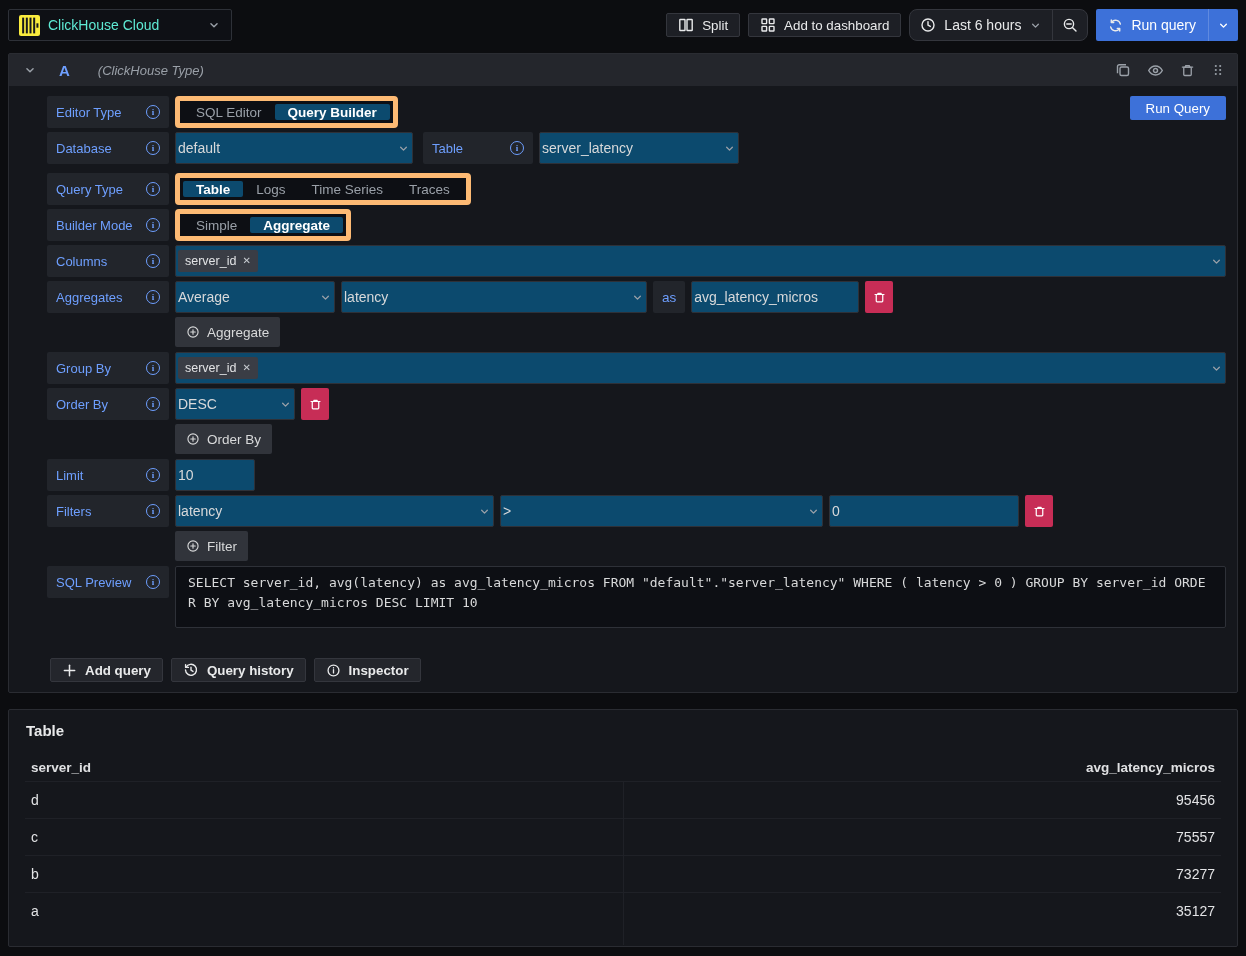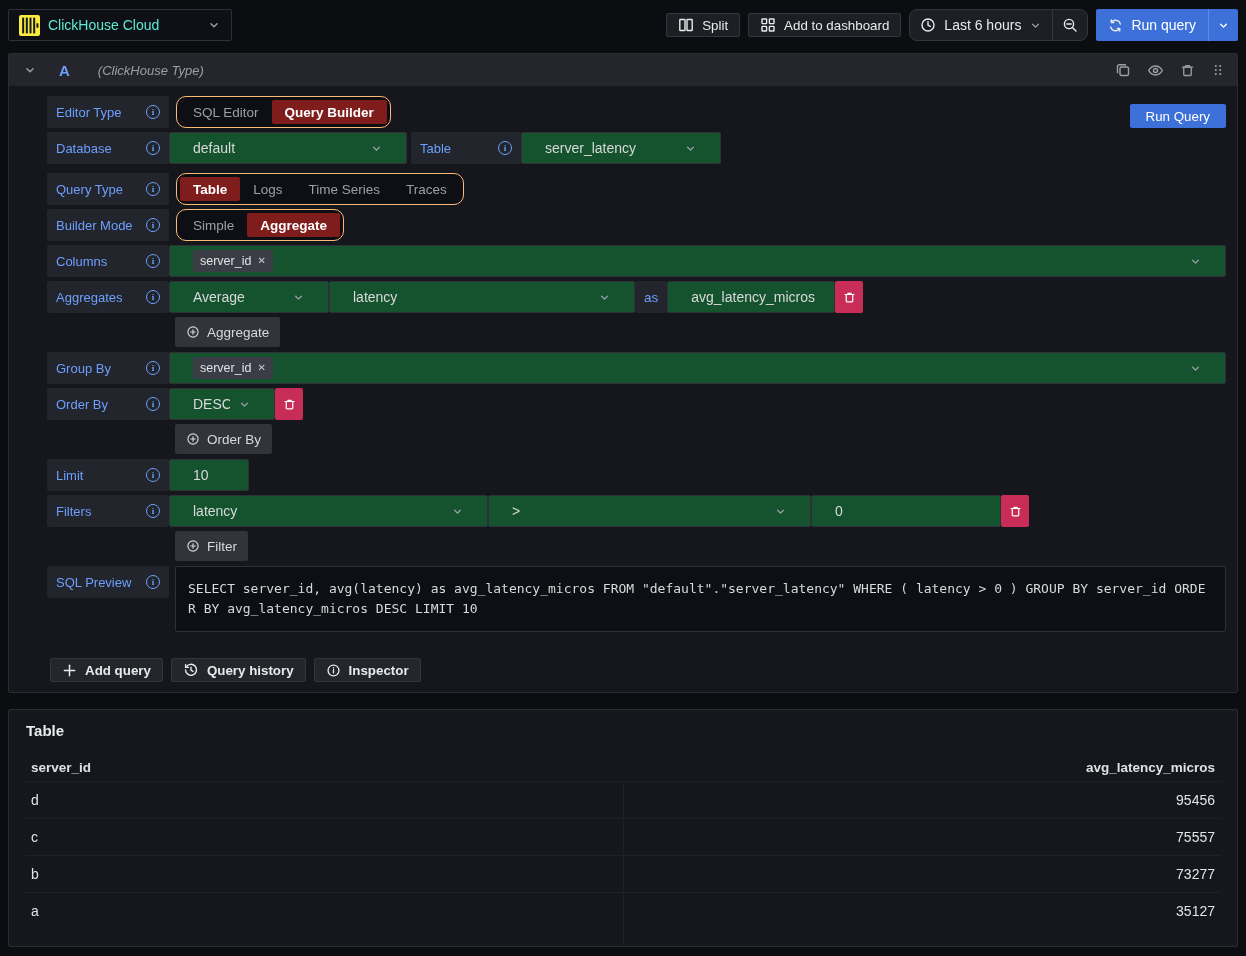--- a/index.html
+++ b/index.html
@@ -45,61 +45,61 @@
   .qheader {
     height:32px; background:#24262c; display:flex; align-items:center; gap:14px;
     padding:0 12px 0 14px; flex:none;
   }
   .qheader .refid { color:#6e9fff; font-weight:700; font-size:15px; margin-left:8px; }
   .qheader .dshint { color:#9aa0a8; font-style:italic; font-size:13px; margin-left:14px; }
   .qheader-icons { margin-left:auto; display:flex; align-items:center; gap:16px; }
   .qheader-icons .ico { cursor:pointer; }
 
   .qbody { flex:1; padding:10px 11px 10px 38px; display:flex; flex-direction:column; }
-  .row { display:flex; align-items:flex-end; height:32px; margin-bottom:4px; flex:none; }
+  .row { display:flex; align-items:flex-start; gap:6px; height:32px; margin-bottom:4px; flex:none; }
   .row.mb8 { margin-bottom:9px; }
   .subrow { height:30px; margin-bottom:5px; padding-left:128px; display:flex; align-items:center; flex:none; }
 
   .flabel {
     width:122px; height:32px; flex:none; background:#22252b; border-radius:2px;
     display:flex; align-items:center; justify-content:space-between; padding:0 9px;
     color:#6e9fff; font-size:13px; font-weight:500;
   }
   .flabel.w110 { width:110px; }
   .info-icon {
     width:14px; height:14px; border:1px solid currentColor; border-radius:50%;
     display:flex; align-items:center; justify-content:center; flex:none; cursor:pointer;
   }
   .info-icon::after { content:"i"; font:700 9px "Liberation Serif", serif; line-height:1; }
 
   .gselect, .ginput {
-    height:32px; background:#14532d; border:1px solid #2e3138; border-radius:2px;
-    display:flex; align-items:center; padding:0 23px; font-size:14px; color:#d8d9da;
+    height:32px; background:#0c4a6e; border:1px solid #2e3138; border-radius:2px;
+    display:flex; align-items:center; padding:0 2px; font-size:14px; color:#d8d9da;
     cursor:pointer;
   }
   .gselect .val { flex:1; white-space:nowrap; overflow:hidden; }
   .gselect .caret { margin-left:8px; color:#9aa0a8; }
   .grow { flex:1; }
 
   .chip {
     height:22px; background:#3a3d45; border-radius:2px; display:flex; align-items:center;
     gap:6px; padding:0 7px; font-size:12.5px; color:#e2e3e5;
   }
   .chip-close { color:#c7ccd1; cursor:pointer; font-size:10px; line-height:1; }
   .chip-close::after { content:"✕"; }
 
   .radio-group {
     height:32px; display:flex; align-items:stretch; background:#0d0f14;
-    border:1px solid #fdba74; border-radius:10px; padding:3px;margin-left:7px;
+    border:5px solid #fdba74; border-radius:4px; padding:3px;
   }
   .radio-opt {
     display:flex; align-items:center; padding:0 13px; border-radius:2px;
     color:#9aa0a8; font-size:13.5px; font-weight:500; cursor:pointer; white-space:nowrap;
   }
-  .radio-opt.active { background:#7f1d1d; color:#fff; font-weight:700; }
+  .radio-opt.active { background:#0c4a6e; color:#fff; font-weight:700; }
 
   .as-box {
     height:32px; background:#22252b; border-radius:2px; display:flex; align-items:center;
     padding:0 9px; color:#6e9fff; font-size:13.5px; font-weight:500;
   }
 
   .danger-btn {
     width:28px; height:32px; background:#c72d56; border-radius:2px; border:none;
     display:flex; align-items:center; justify-content:center; color:#fff; cursor:pointer; flex:none;
   }
@@ -107,21 +107,21 @@
   .add-btn {
     height:30px; background:#31343b; border:none; border-radius:2px; color:#d8d9da;
     display:flex; align-items:center; gap:7px; padding:0 11px; font-size:13.5px;
     font-family:inherit; cursor:pointer;
   }
 
   .sqlrow { display:flex; gap:6px; margin-bottom:4px; flex:none; }
   .sqlrow .flabel { align-self:flex-start; }
   .sql-box {
     flex:1; background:#0d0f14; border:1px solid #2e3138; border-radius:2px;
-    padding:12px 12px; font-family:"DejaVu Sans Mono","Liberation Mono",monospace;
+    padding:6px 12px; font-family:"DejaVu Sans Mono","Liberation Mono",monospace;
     font-size:13px; line-height:1.55; color:#d8d9da; min-height:62px;
     word-break:break-all;
   }
 
   .qfooter { margin-top:auto; display:flex; gap:8px; padding-left:3px; flex:none; }
   .qfooter .tb-btn { background:#24262c; font-weight:600; }
 
   
   .rpanel { border:1px solid #2a2c32; border-radius:2px; background:#15171c; height:238px; padding:10px 16px 0; }
   .rtitle { font-size:15px; font-weight:600; color:#e9eaeb; padding:2px 0 14px 1px; }
@@ -416,21 +416,21 @@
             </svg>
         </span>
       </div>
     </div>
 
     <div class="row">
       <div class="flabel">
         <span>Order By</span>
         <span class="info-icon"></span>
       </div>
-      <div class="gselect" style="width:106px">
+      <div class="gselect" style="width:120px">
         <span class="val">DESC</span>
         <span class="caret">
           <svg width="13" height="13" viewBox="0 0 16 16" fill="none" stroke="currentColor" stroke-width="1.6" stroke-linecap="round" stroke-linejoin="round">
               <path d="M4.5 6.5L8 10l3.5-3.5"></path>
             </svg>
         </span>
       </div>
       <button class="danger-btn">
         <svg width="13" height="13" viewBox="0 0 16 16" fill="none" stroke="currentColor" stroke-width="1.5" stroke-linecap="round" stroke-linejoin="round">
             <path d="M2.5 4.3h11"></path>

